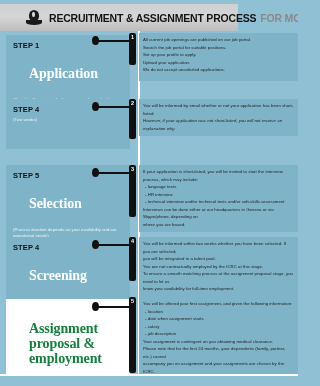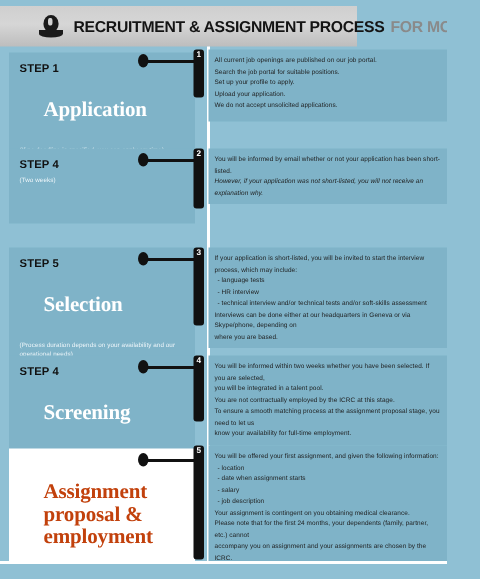--- a/index.html
+++ b/index.html
@@ -49,21 +49,21 @@
   .card.plain{background:#ffffff;}
   .step-label{
     font-size:7.5px;font-weight:bold;color:#111;letter-spacing:0.1px;
     margin:0 0 2px 0;line-height:9px;
   }
   .step-title{
     font-family:"Liberation Serif", serif;
     font-size:14px;font-weight:bold;color:#ffffff;line-height:15px;
     margin:16px;letter-spacing:-0.1px;
   }
-  .card.plain .step-title{color:#c2410c;}
+  .card.plain .step-title{color:#15803d;}
   .step-note{
     font-size:4.2px;color:#eef6fa;line-height:6px;margin-top:3px;
     letter-spacing:0.05px;
   }
   .card.plain .step-note{color:#4e90ad;}
 
   
   .spine{
     position:absolute;left:138px;top:0;width:2px;background:#ffffff;height:100%;
   }

